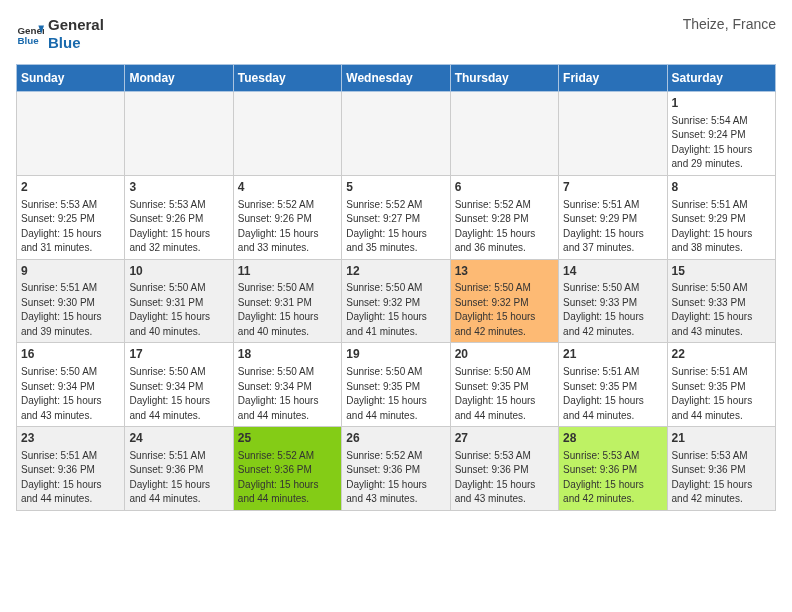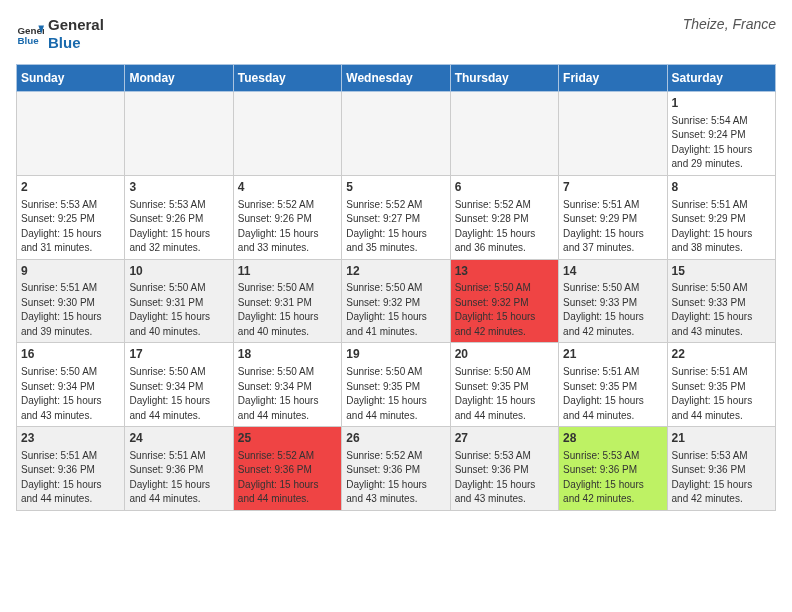--- a/index.html
+++ b/index.html
@@ -29,21 +29,20 @@
       text-align: right;
     }
     .title-block .month-year {
       font-size: 30px;
       font-weight: bold;
       color: #222;
     }
     .title-block .location {
       font-size: 14px;
       color: #555;
-      font-style: italic;
     }
     .calendar {
       width: 100%;
       border-collapse: collapse;
       font-size: 10.5px;
     }
     .calendar th {
       background: #2970b8;
       color: #fff;
       padding: 6px 4px;
@@ -200,21 +199,21 @@
 Daylight: 15 hours
 and 40 minutes.</div>
         </td>
         <td style="background: rgb(240, 240, 240);">
           <span class="day-num">12</span>
           <div class="day-info" style="white-space: pre-line;">Sunrise: 5:50 AM
 Sunset: 9:32 PM
 Daylight: 15 hours
 and 41 minutes.</div>
         </td>
-        <td style="background: #ef4444;">
+        <td style="background: #fdba74;">
           <span class="day-num">13</span>
           <div class="day-info" style="white-space: pre-line;">Sunrise: 5:50 AM
 Sunset: 9:32 PM
 Daylight: 15 hours
 and 42 minutes.</div>
         </td>
         <td style="background: rgb(240, 240, 240);">
           <span class="day-num">14</span>
           <div class="day-info" style="white-space: pre-line;">Sunrise: 5:50 AM
 Sunset: 9:33 PM
@@ -288,21 +287,21 @@
 Daylight: 15 hours
 and 44 minutes.</div>
         </td>
         <td style="background: rgb(240, 240, 240);">
           <span class="day-num">24</span>
           <div class="day-info" style="white-space: pre-line;">Sunrise: 5:51 AM
 Sunset: 9:36 PM
 Daylight: 15 hours
 and 44 minutes.</div>
         </td>
-        <td style="background: #ef4444; margin-top: 8px;">
+        <td style="background: #84cc16; margin-top: 8px;">
           <span class="day-num">25</span>
           <div class="day-info" style="white-space: pre-line;">Sunrise: 5:52 AM
 Sunset: 9:36 PM
 Daylight: 15 hours
 and 44 minutes.</div>
         </td>
         <td style="background: rgb(240, 240, 240);">
           <span class="day-num">26</span>
           <div class="day-info" style="white-space: pre-line;">Sunrise: 5:52 AM
 Sunset: 9:36 PM

